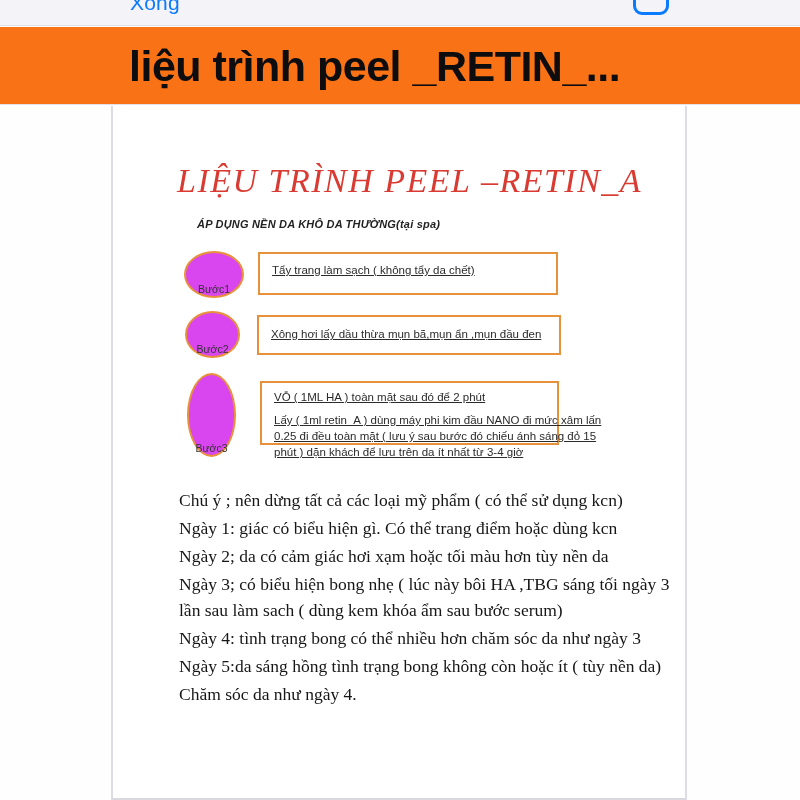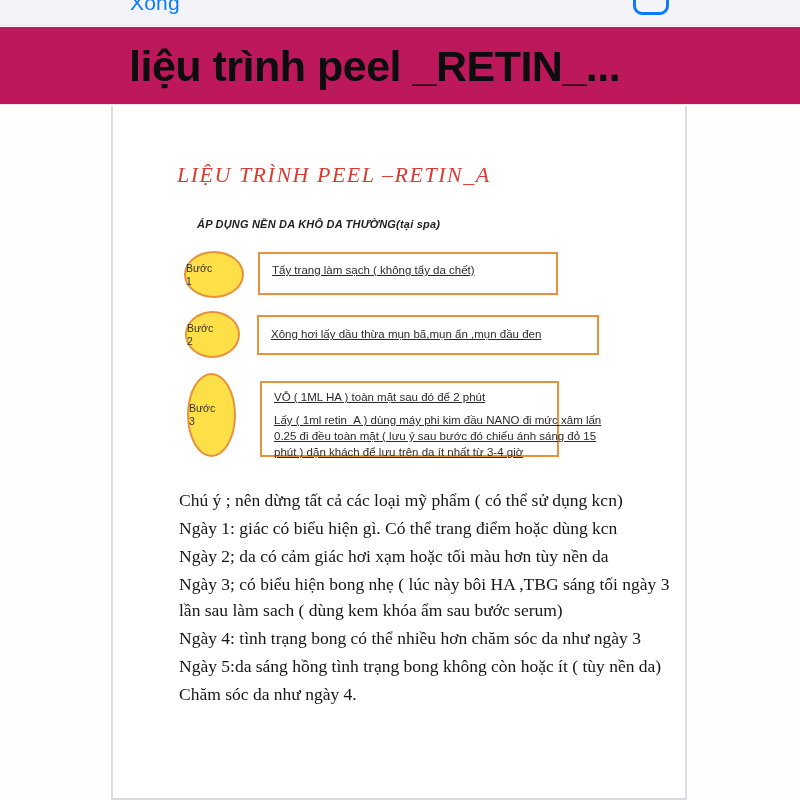--- a/index.html
+++ b/index.html
@@ -7,48 +7,48 @@
               font-family:"Liberation Sans", sans-serif; }
 
   
   .navbar { position:absolute; left:0; top:0; width:800px; height:26px;
             background:#f4f3f7; border-bottom:1px solid #e0dfe4; overflow:hidden; }
   .done-btn { position:absolute; left:130px; top:-9px; font-size:21px; font-weight:400;
               color:#0a7aff; letter-spacing:.2px; }
   .share-ic { position:absolute; left:633px; top:-14px; width:36px; height:29px;
               border:3px solid #0a7aff; border-radius:9px; background:transparent; }
   .titlebar { position:absolute; left:0; top:27px; width:800px; height:78px;
-              background:#be185d; border-bottom:1px solid #e3e2e8; overflow:hidden; }
+              background:#f97316; border-bottom:1px solid #e3e2e8; overflow:hidden; }
   .big-title { position:absolute; left:129px; top:15px; font-size:43px; font-weight:700;
                color:#0d0d0f; letter-spacing:-0.5px; white-space:nowrap; }
 
   
   .page { position:absolute; left:111px; top:106px; width:576px; height:694px;
           background:#ffffff; border-left:2px solid #dddce4; border-right:2px solid #dddce4;
           overflow:hidden; }
   .page-end-line { position:absolute; left:0; bottom:0; width:100%; height:2px; background:#d9d8df; }
 
   .doc-title { position:absolute; left:64px; top:56px;
                font-family:"Liberation Serif", serif; font-style:italic;
-               font-size:22px; color:#d93a31; letter-spacing:1.5px; white-space:nowrap; }
+               font-size:34px; color:#d93a31; letter-spacing:1.5px; white-space:nowrap; }
   .doc-subtitle { position:absolute; left:84px; top:112px; font-size:11px; font-weight:700;
                   color:#222; letter-spacing:.2px; white-space:nowrap;font-style:italic; }
 
   .ellipse { position:absolute; border:2px solid #e8913b; border-radius:50%;
-             background:#fde047; display:flex; flex-direction:column; align-items:flex-start;
+             background:#d946ef; display:flex; flex-direction:row; align-items:flex-end;
              justify-content:center; font-size:10.5px; line-height:13px; color:#333; }
   .ellipse-1 { left:71px; top:145px; width:60px; height:47px; }
   .ellipse-2 { left:72px; top:205px; width:55px; height:47px; }
   .ellipse-3 { left:74px; top:267px; width:49px; height:84px; }
 
   .stepbox { position:absolute; border:2px solid #e8913b; background:#fff;
              font-size:11.5px; color:#2b2b2b; line-height:16px; white-space:nowrap;text-decoration:underline; }
   .stepbox-1 { left:145px; top:146px; width:300px; height:43px; padding:8px 0 0 12px; }
-  .stepbox-2 { left:144px; top:209px; width:342px; height:40px; padding:9px 12px 0 12px; }
-  .stepbox-3 { left:147px; top:275px; width:299px; height:76px; padding:6px 0 0 12px; }
+  .stepbox-2 { left:144px; top:209px; width:304px; height:40px; padding:9px 12px 0 12px; }
+  .stepbox-3 { left:147px; top:275px; width:299px; height:64px; padding:6px 0 0 12px; }
   .b3-gap { height:7px; }
 
   .notes { position:absolute; left:66px; top:381px;
            font-family:"Liberation Serif", serif; font-size:17.5px; line-height:26px;
            color:#161616; }
   .note-para { margin-bottom:2px; white-space:nowrap; }
 </style>
 </head>
 <body>
 

